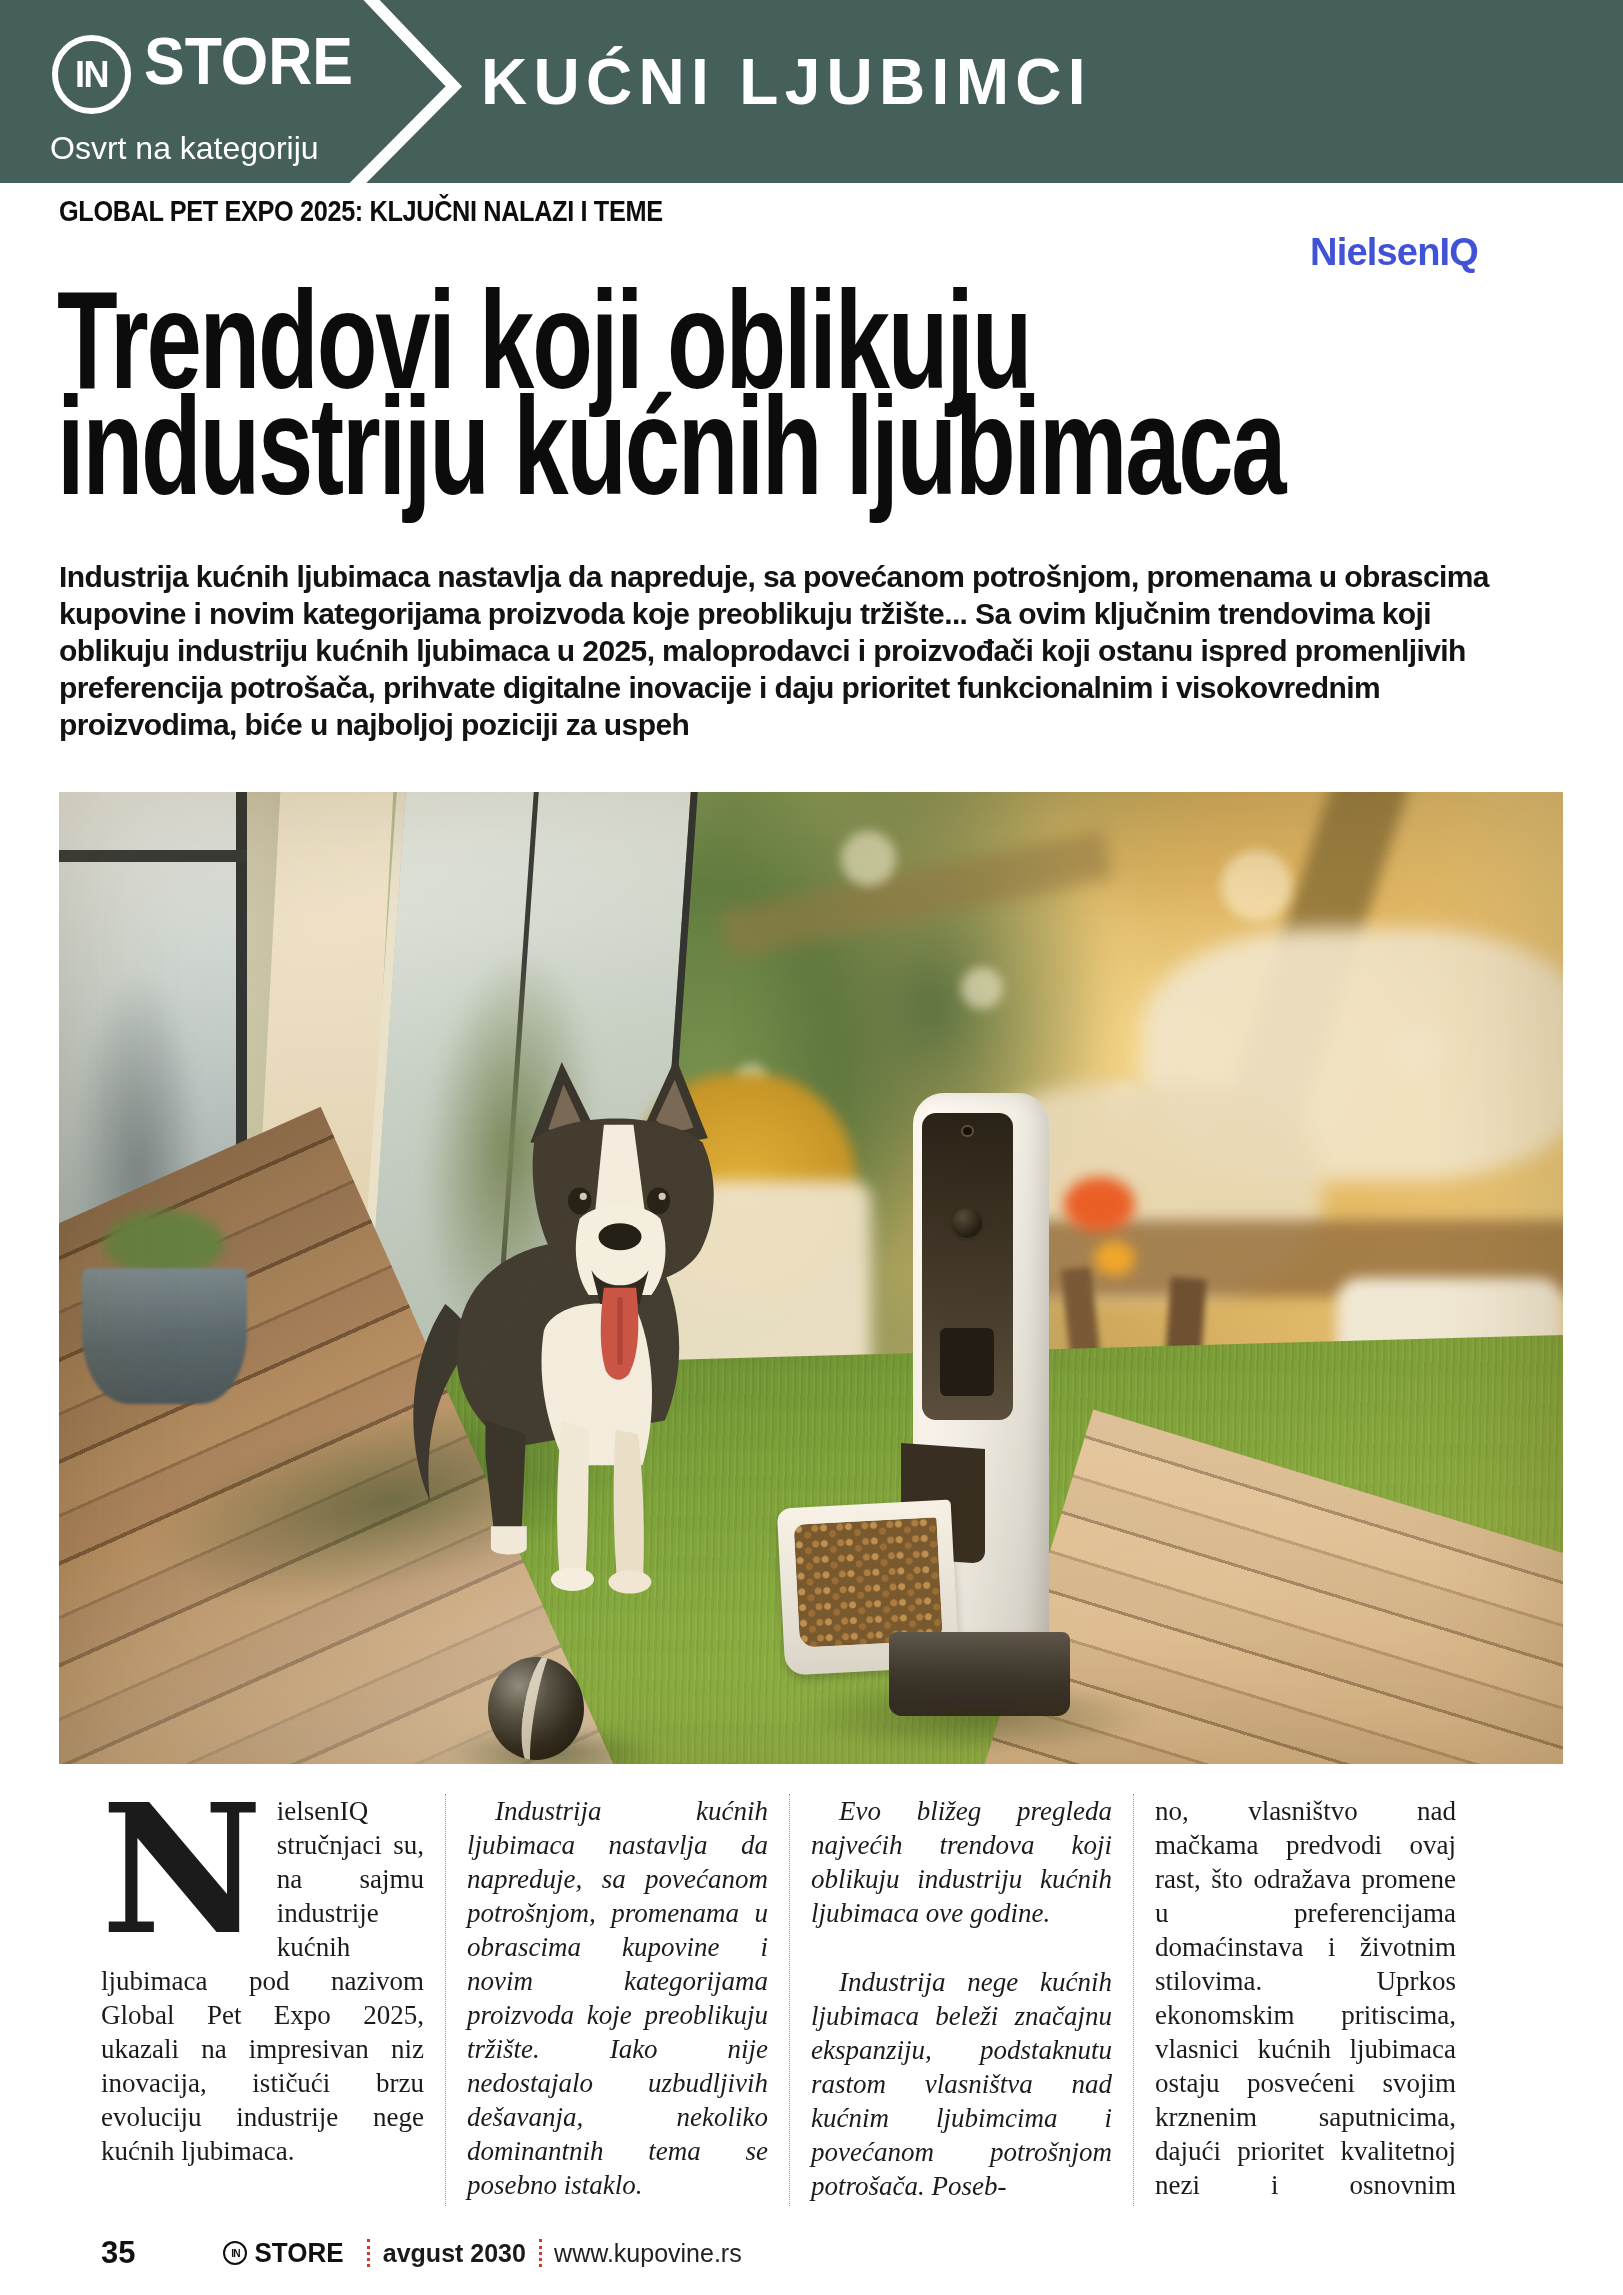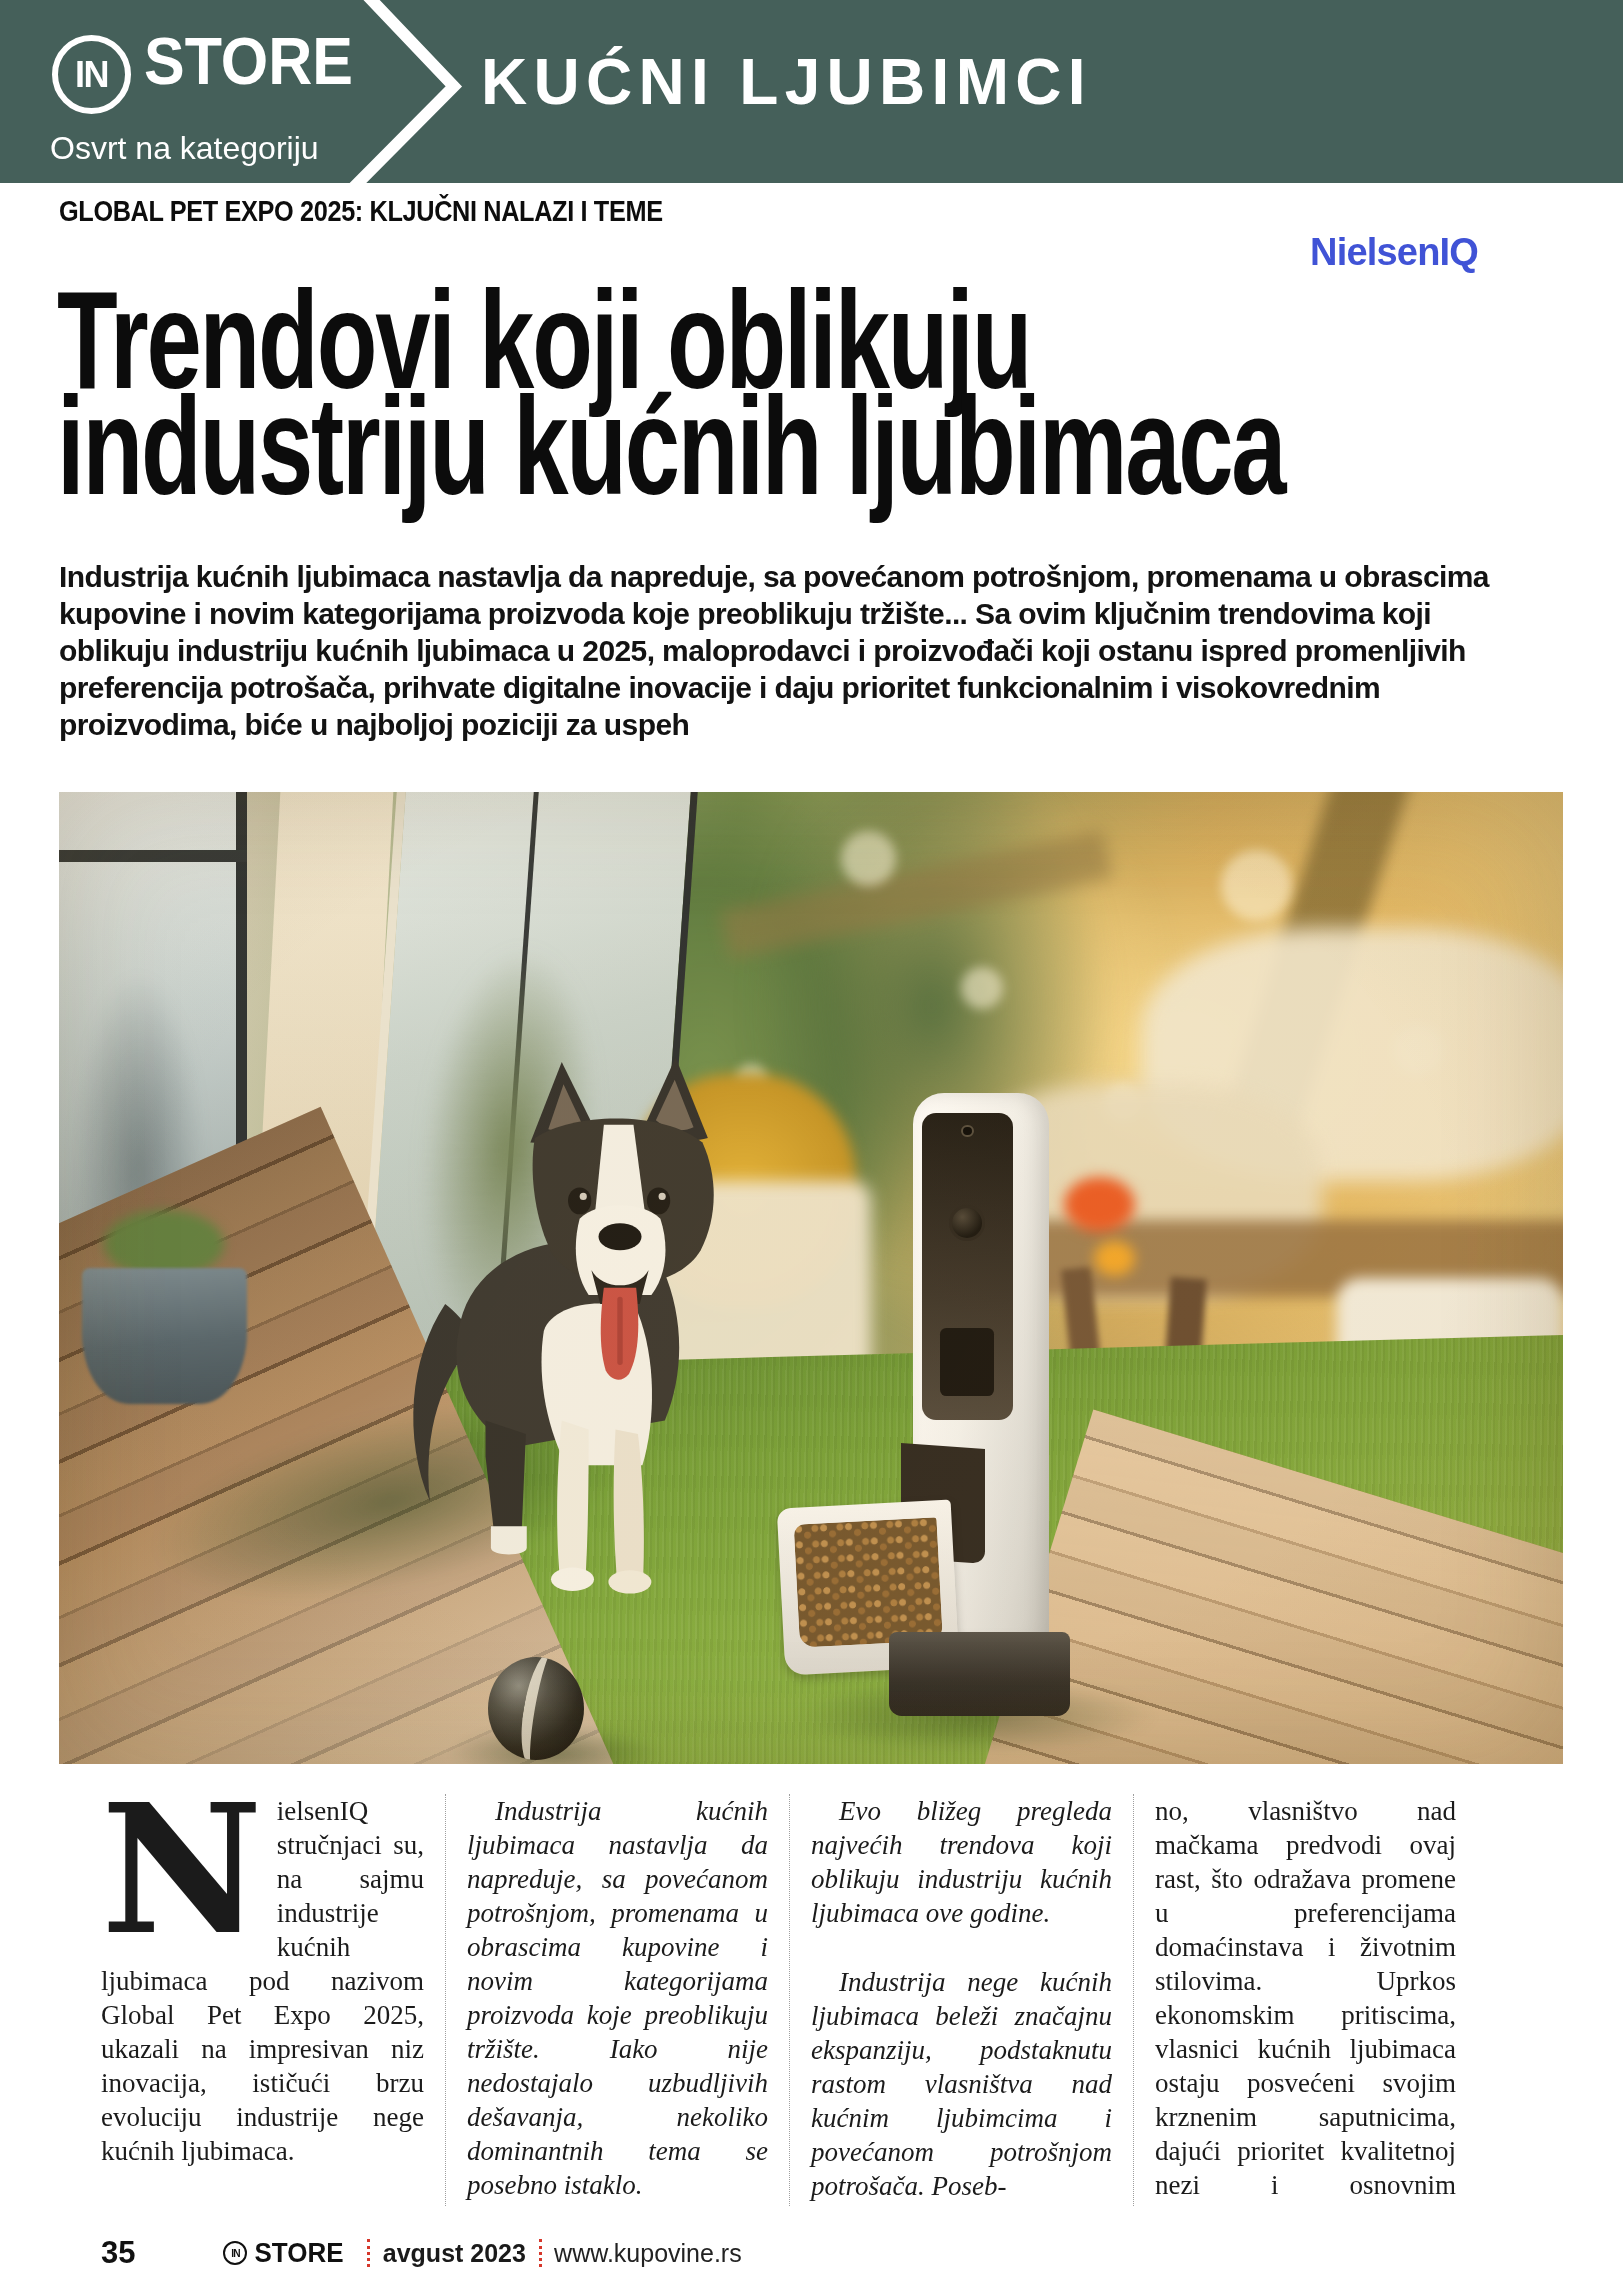--- a/index.html
+++ b/index.html
@@ -295,19 +295,19 @@
     </div>
   </div>
 
   <div class="page-footer">
     <span class="pf-num">35</span>
     <span class="pf-logo">
       <span class="pf-circle">IN</span>
       <span class="pf-store">STORE</span>
     </span>
     <span class="pf-sep"></span>
-    <span class="pf-date">avgust 2023</span>
+    <span class="pf-date">avgust 2030</span>
     <span class="pf-sep"></span>
     <span class="pf-site">www.kupovine.rs</span>
   </div>
 
 </div>
 
 
 </body></html>

